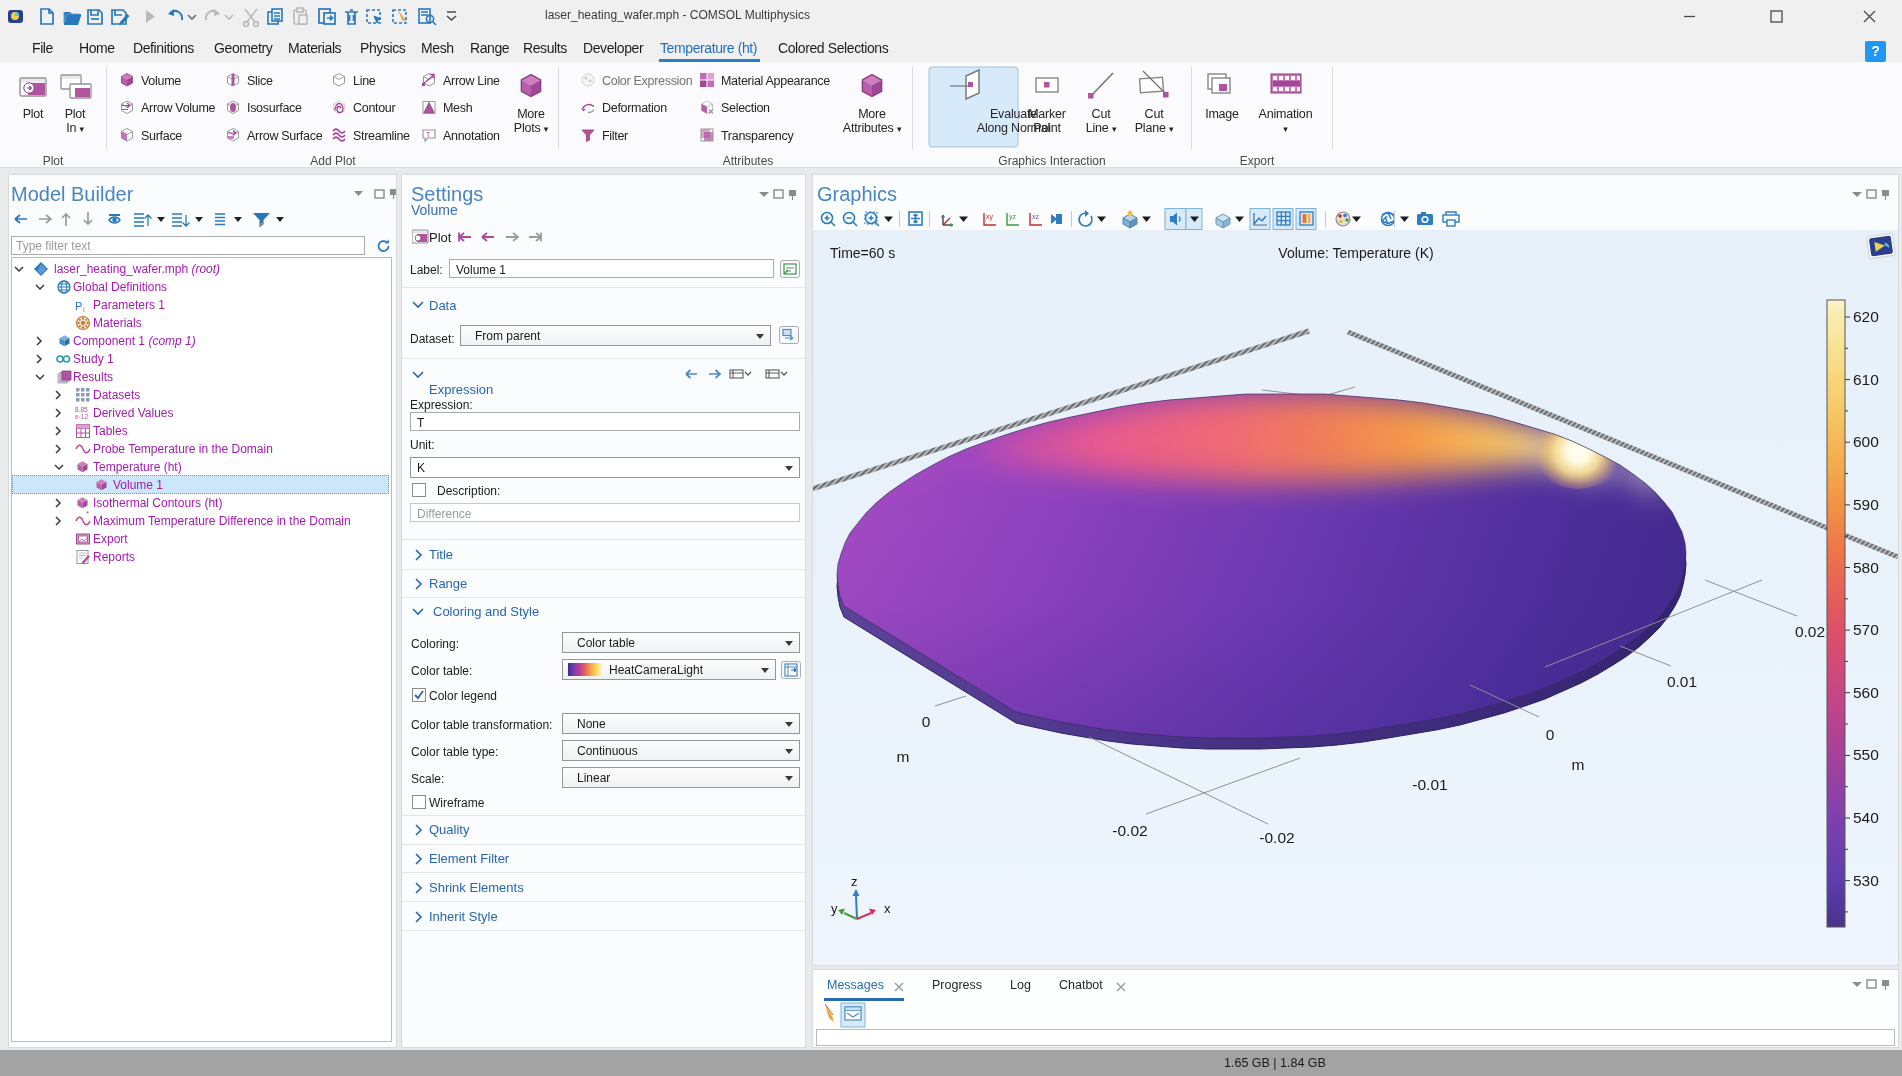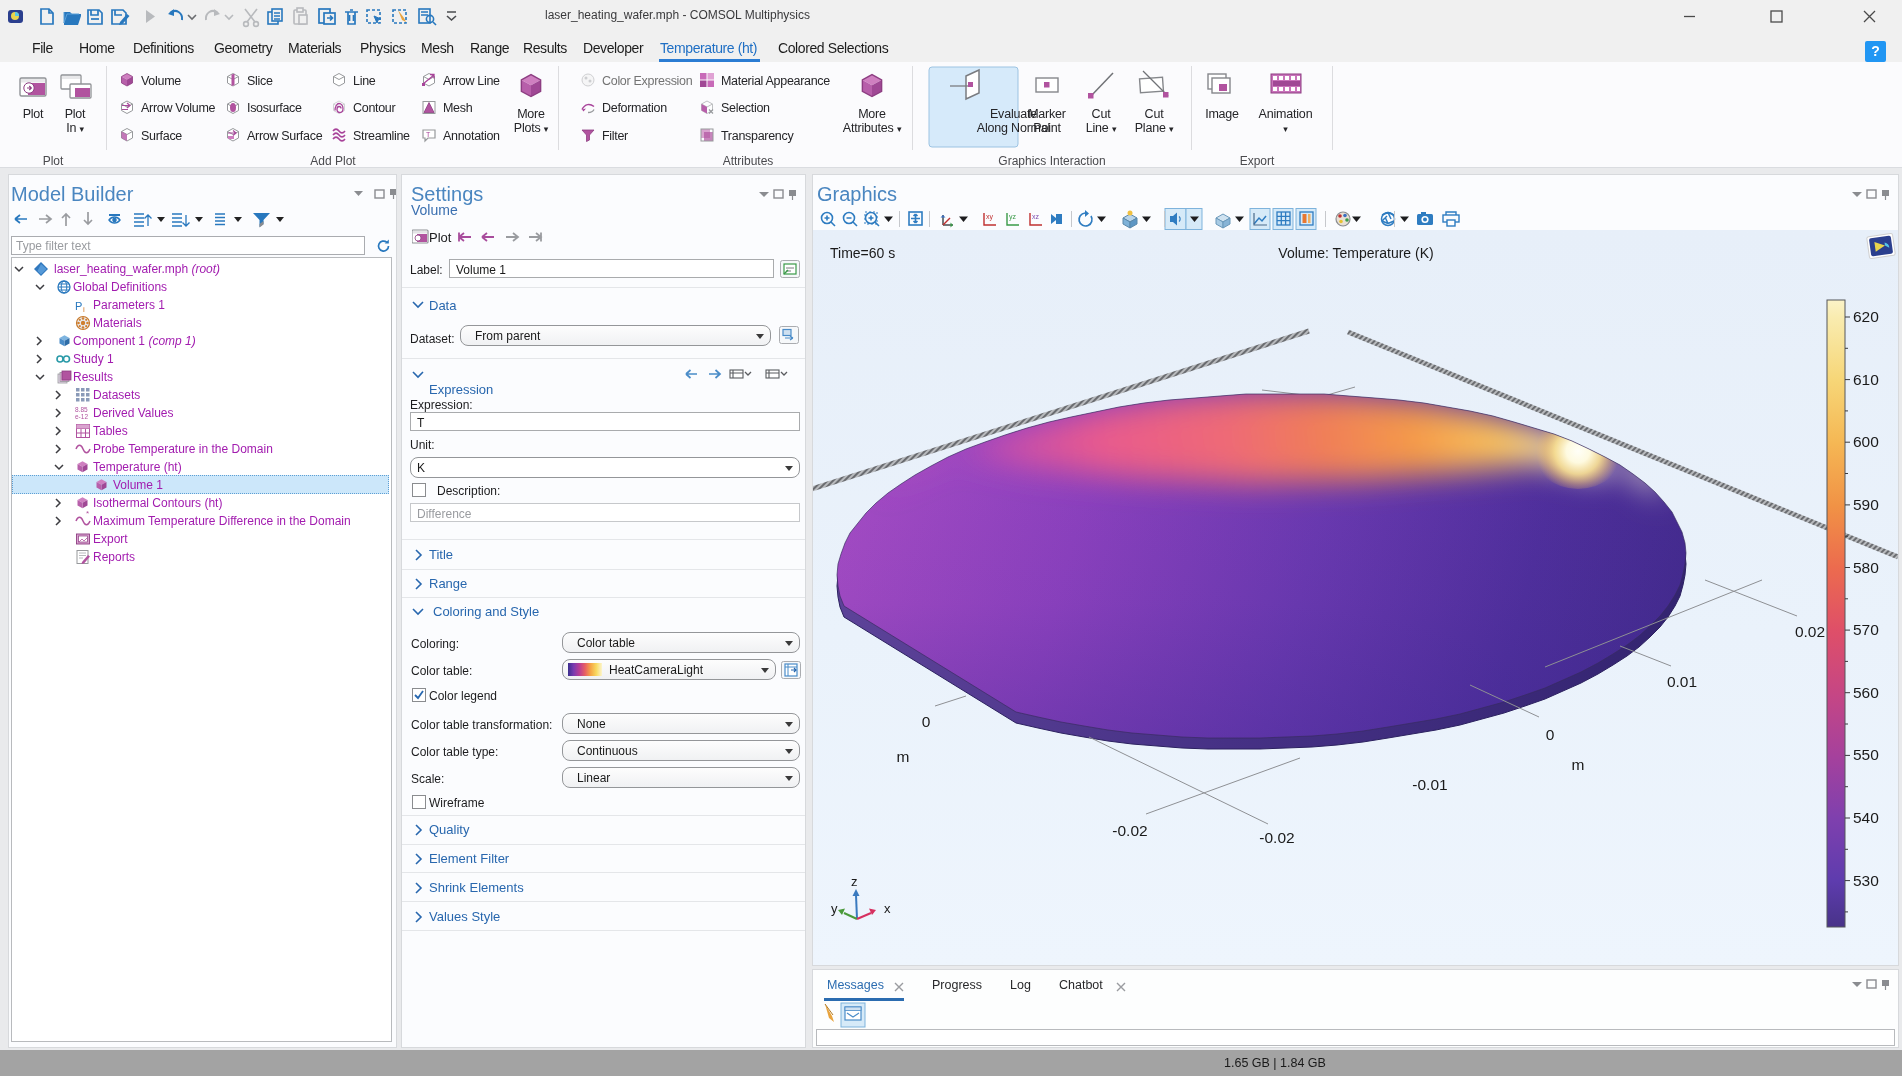--- a/index.html
+++ b/index.html
@@ -10,21 +10,21 @@
 .menubar .mi{position:absolute;top:7px;font-size:14px;letter-spacing:-0.4px;color:#1c1c1c}
 .ribbon{left:0;top:62px;width:1902px;height:106px;background:#fbfbfd;border-bottom:1px solid #dadce0}
 .gsep{position:absolute;top:4px;width:1px;height:84px;background:#dcdcdf}
 .glabel{position:absolute;top:92px;font-size:12px;color:#4a4a4e;transform:translateX(-50%);white-space:nowrap}
 .ritem{position:absolute;height:18px;white-space:nowrap}
 .ritem .txt{position:absolute;left:22px;top:2.5px;font-size:12.5px;letter-spacing:-0.3px;color:#252528}
 .rbig{position:absolute;text-align:center;font-size:12.5px;letter-spacing:-0.2px;color:#252528}
 .tree-row{position:absolute;white-space:nowrap;font-size:12px;color:#a21caf}
 .sec-h{position:absolute;font-size:13px;color:#2867ae}
 .lbl{position:absolute;font-size:12px;color:#1c1c1e;white-space:nowrap}
-.combo{position:absolute;height:21px;background:linear-gradient(#fdfdfd,#f0f1f3);border:1px solid #949699;border-radius:8px;font-size:12px;color:#1a1a1a}
+.combo{position:absolute;height:21px;background:linear-gradient(#fdfdfd,#f0f1f3);border:1px solid #949699;border-radius:0;font-size:12px;color:#1a1a1a}
 .combo .ct{position:absolute;left:11px;top:3px}
 .combo .ca{position:absolute;right:6px;top:8px;width:0;height:0;border-left:4px solid transparent;border-right:4px solid transparent;border-top:5px solid #3a3a3a}
 .tinput{position:absolute;height:19px;background:#fff;border:1px solid #a9abad;font-size:12px;color:#1a1a1a}
 .cb{position:absolute;width:14px;height:14px;background:#fff;border:1px solid #8a8c8f}
 .divider{position:absolute;left:0;width:100%;height:1px;background:#e4e6e9}
 svg{display:block}
 </style>
 </head>
 <body>
 
@@ -709,21 +709,21 @@
 <div class="sec-h" style="left:27px;top:676px">Element Filter</div>
 <div class="divider" style="top:697px"></div>
 <svg class="abs" style="left:12px;top:707px" width="10" height="12">
       <path d="M2 1l5 5-5 5" fill="none" stroke="#2867ae" stroke-width="1.6"></path>
     </svg>
 <div class="sec-h" style="left:27px;top:705px">Shrink Elements</div>
 <div class="divider" style="top:726px"></div>
 <svg class="abs" style="left:12px;top:736px" width="10" height="12">
       <path d="M2 1l5 5-5 5" fill="none" stroke="#2867ae" stroke-width="1.6"></path>
     </svg>
-<div class="sec-h" style="left:27px;top:734px">Values Style</div>
+<div class="sec-h" style="left:27px;top:734px">Inherit Style</div>
 <div class="divider" style="top:755px"></div>
 </div>
 
 <div class="abs" id="gpanel" style="left:812px;top:174px;width:1087px;height:792px;background:#fbfcfe;border:1px solid #d7d9dc">
 <div class="abs" style="left:4px;top:8px;font-size:20px;color:#4a86c0">Graphics</div>
 <svg class="abs" style="right:6px;top:13px" width="42" height="12">
       <path d="M2 4l5 5 5-5z" fill="#8a8c90"></path>
       <rect x="17" y="2" width="9" height="8" fill="none" stroke="#8a8c90" stroke-width="1.4"></rect>
       <path d="M32 2h7v6h-7z" fill="#8a8c90"></path>
       <path d="M35.5 8v4" stroke="#8a8c90" stroke-width="1.2"></path>

